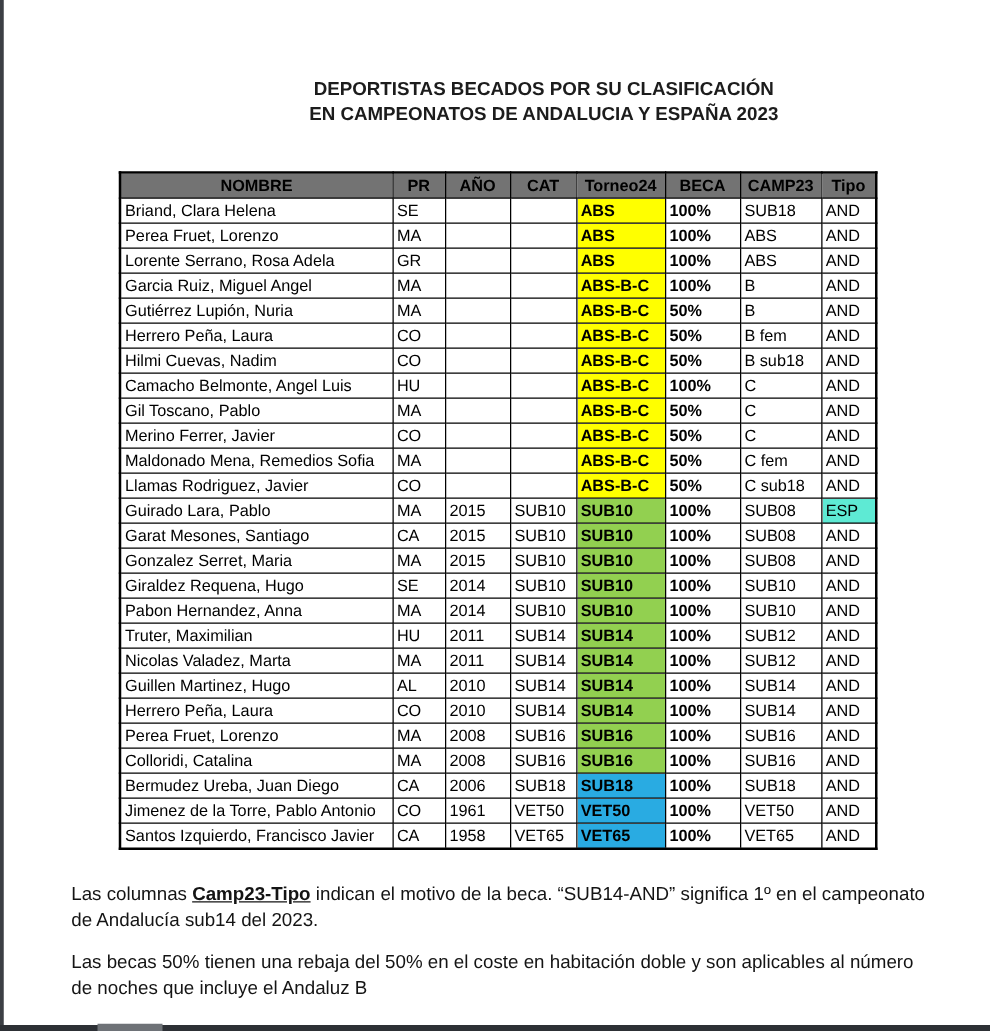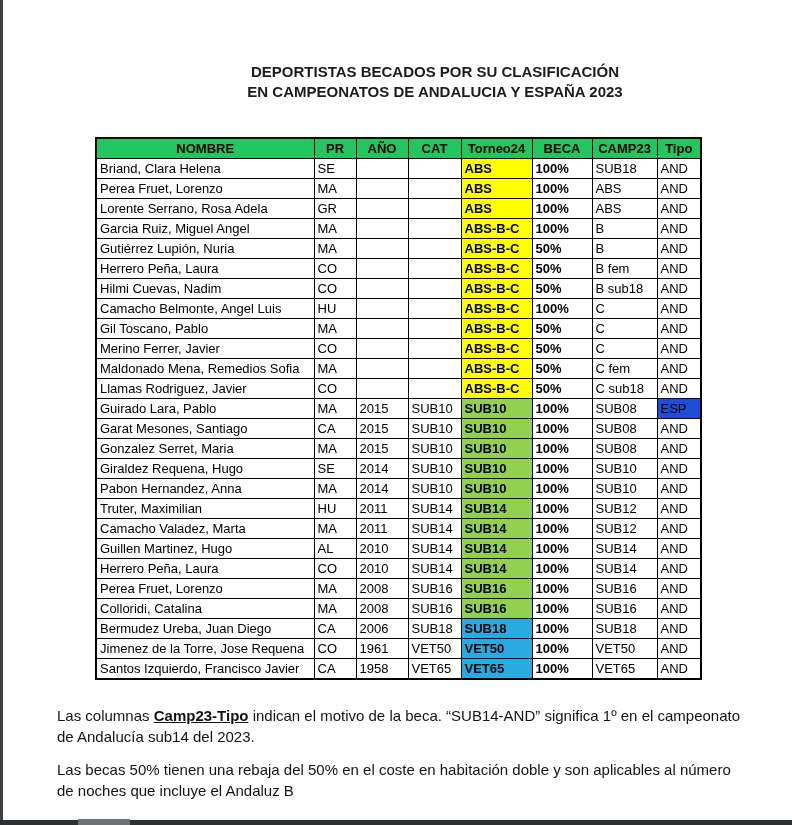--- a/index.html
+++ b/index.html
@@ -18,21 +18,21 @@
 
   table.becas{
     position:absolute;left:95px;top:137px;border-collapse:collapse;
     border:2px solid #000;table-layout:fixed;
   }
   table.becas th, table.becas td{
     border:1px solid #000;height:19px;font-size:13px;padding:0 3px;
     white-space:nowrap;overflow:hidden;vertical-align:middle;
   }
   table.becas th{
-    background:#22c55e;font-weight:bold;text-align:center;font-size:13px;
+    background:#737373;font-weight:bold;text-align:center;font-size:13px;
   }
   col.w-nombre{width:218px;} col.w-pr{width:42px;} col.w-ano{width:52px;}
   col.w-cat{width:53px;} col.w-torneo{width:71px;} col.w-beca{width:60px;}
   col.w-camp23{width:65px;} col.w-tipo{width:44px;}
 
   td.c-ano{padding-right:5px;}
   td.c-torneo{font-weight:bold;}
   td.c-beca{vertical-align:top;line-height:17px;font-weight:bold;}
 
   .note{
@@ -198,21 +198,21 @@
         <td class="c-tipo">AND</td>
       </tr>
       <tr>
         <td class="c-nombre">Guirado Lara, Pablo</td>
         <td class="c-pr">MA</td>
         <td class="c-ano">2015</td>
         <td class="c-cat">SUB10</td>
         <td class="c-torneo" style="background: rgb(146, 208, 80);">SUB10</td>
         <td class="c-beca">100%</td>
         <td class="c-camp23">SUB08</td>
-        <td class="c-tipo" style="background: #1d4ed8;">ESP</td>
+        <td class="c-tipo" style="background: #5eead4;">ESP</td>
       </tr>
       <tr>
         <td class="c-nombre">Garat Mesones, Santiago</td>
         <td class="c-pr">CA</td>
         <td class="c-ano">2015</td>
         <td class="c-cat">SUB10</td>
         <td class="c-torneo" style="background: rgb(146, 208, 80);">SUB10</td>
         <td class="c-beca">100%</td>
         <td class="c-camp23">SUB08</td>
         <td class="c-tipo">AND</td>
@@ -251,21 +251,21 @@
         <td class="c-nombre">Truter, Maximilian</td>
         <td class="c-pr">HU</td>
         <td class="c-ano">2011</td>
         <td class="c-cat">SUB14</td>
         <td class="c-torneo" style="background: rgb(146, 208, 80);">SUB14</td>
         <td class="c-beca">100%</td>
         <td class="c-camp23">SUB12</td>
         <td class="c-tipo">AND</td>
       </tr>
       <tr>
-        <td class="c-nombre">Camacho Valadez, Marta</td>
+        <td class="c-nombre">Nicolas Valadez, Marta</td>
         <td class="c-pr">MA</td>
         <td class="c-ano">2011</td>
         <td class="c-cat">SUB14</td>
         <td class="c-torneo" style="background: rgb(146, 208, 80);">SUB14</td>
         <td class="c-beca">100%</td>
         <td class="c-camp23">SUB12</td>
         <td class="c-tipo">AND</td>
       </tr>
       <tr>
         <td class="c-nombre">Guillen Martinez, Hugo</td>
@@ -311,21 +311,21 @@
         <td class="c-nombre">Bermudez Ureba, Juan Diego</td>
         <td class="c-pr">CA</td>
         <td class="c-ano">2006</td>
         <td class="c-cat">SUB18</td>
         <td class="c-torneo" style="background: rgb(41, 171, 226);">SUB18</td>
         <td class="c-beca">100%</td>
         <td class="c-camp23">SUB18</td>
         <td class="c-tipo">AND</td>
       </tr>
       <tr>
-        <td class="c-nombre">Jimenez de la Torre, Jose Requena</td>
+        <td class="c-nombre">Jimenez de la Torre, Pablo Antonio</td>
         <td class="c-pr">CO</td>
         <td class="c-ano">1961</td>
         <td class="c-cat">VET50</td>
         <td class="c-torneo" style="background: rgb(41, 171, 226);">VET50</td>
         <td class="c-beca">100%</td>
         <td class="c-camp23">VET50</td>
         <td class="c-tipo">AND</td>
       </tr>
       <tr>
         <td class="c-nombre">Santos Izquierdo, Francisco Javier</td>

